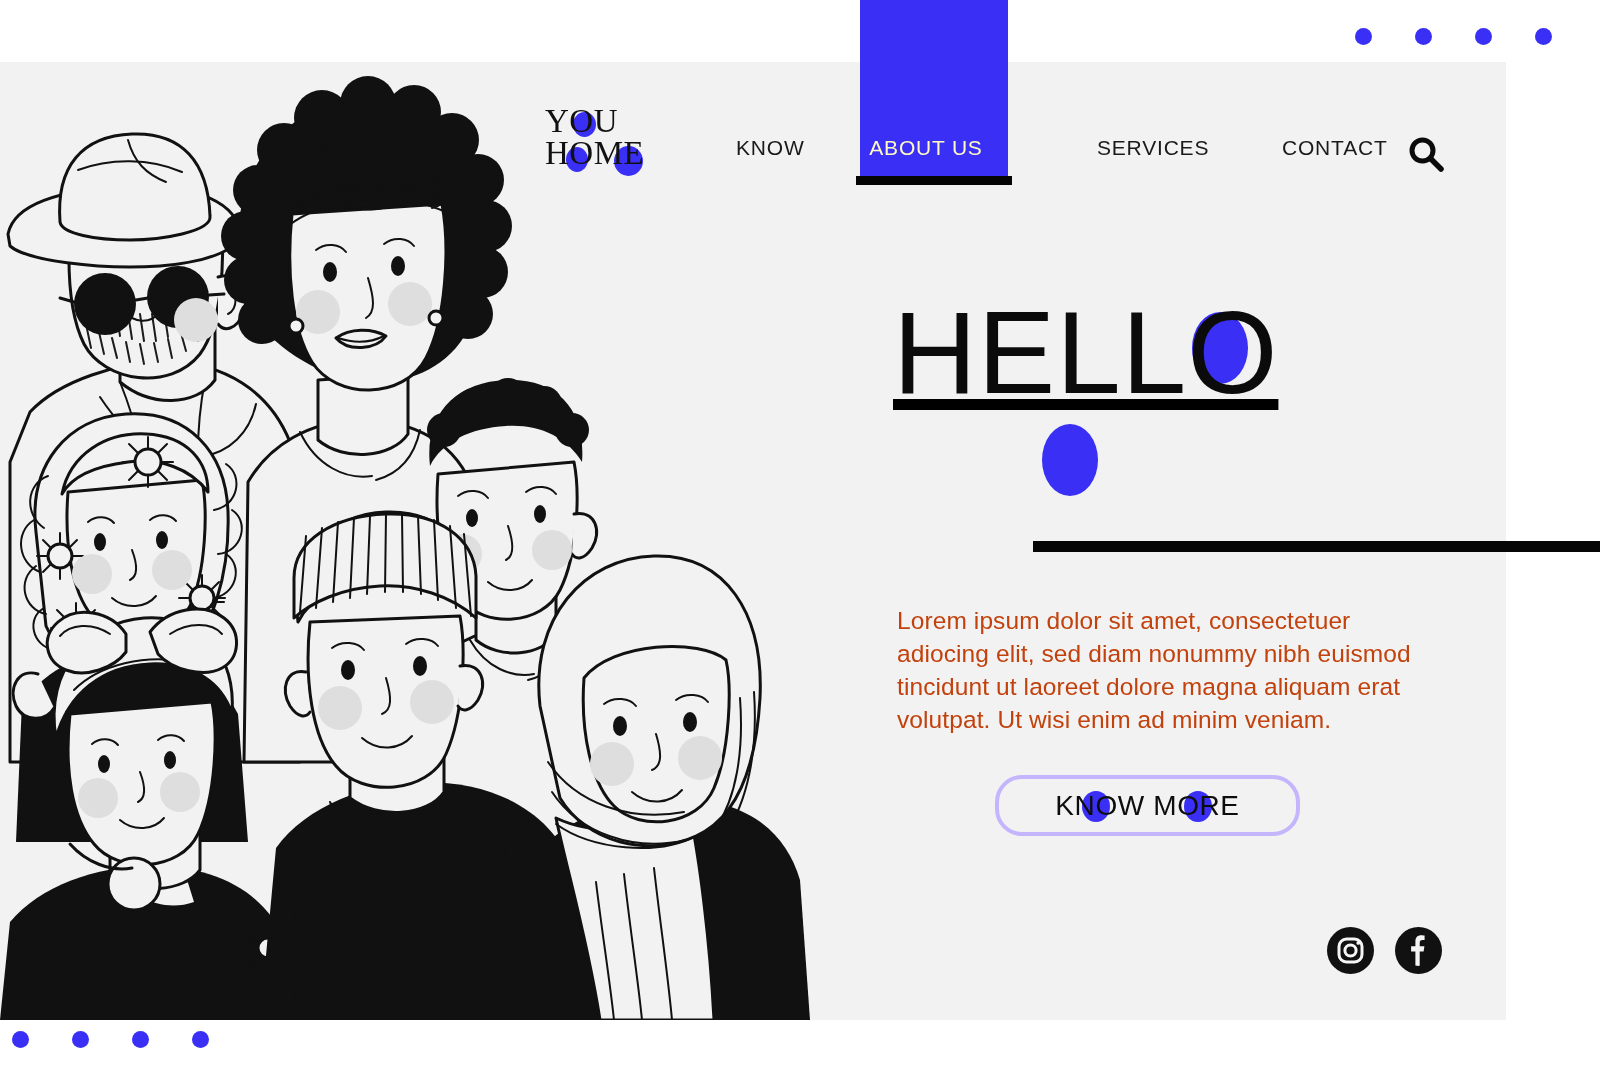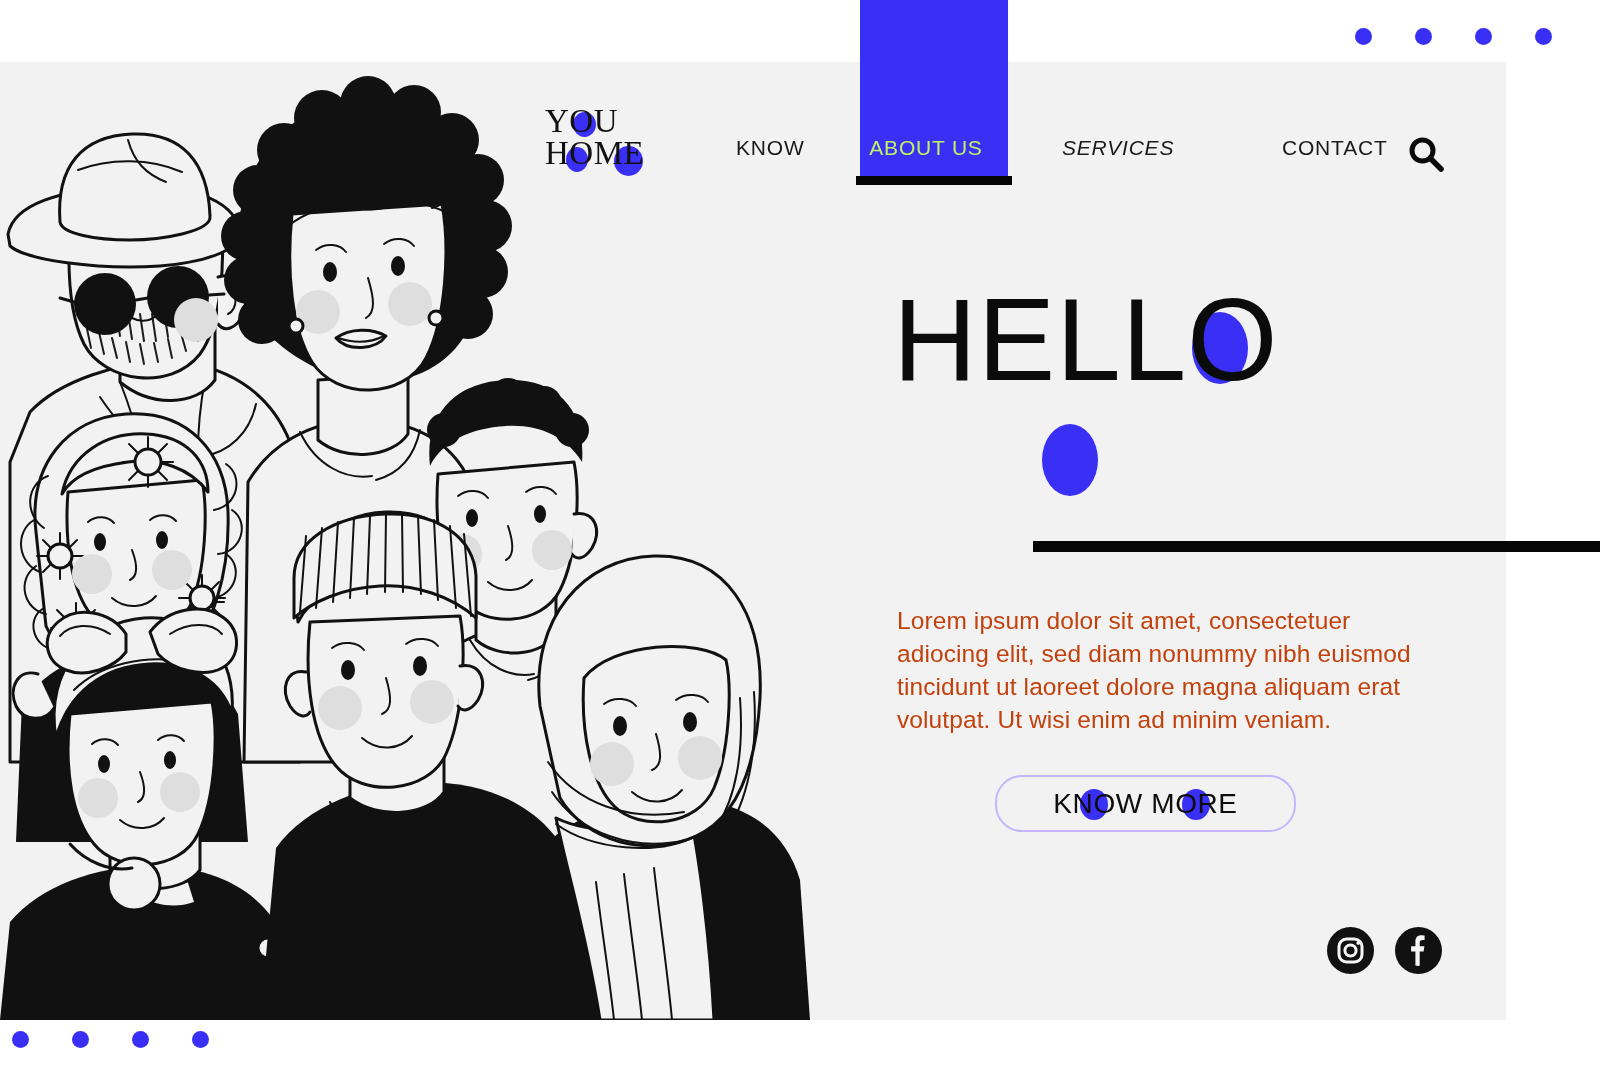--- a/index.html
+++ b/index.html
@@ -98,41 +98,41 @@
   .nav-item {
     position: absolute;
     top: 136px;
     font-size: 21px;
     letter-spacing: 0.8px;
     color: #1a1a1a;
     white-space: nowrap;
     cursor: pointer;
   }
   #nav-home     { left: 46px; }
-  #nav-services { left: 372px; font-style: italic; }
+  #nav-services { left: 407px; }
   #nav-contact  { left: 592px; text-align: center; }
 
   #nav-about-us {
     position: absolute;
     left: 170px;
     top: 0;
     width: 148px;
     height: 176px;
     background: #3a30f5;
     cursor: pointer;
   }
   #nav-about-label {
     position: absolute;
     left: 0;
     right: 16px;
     top: 136px;
     text-align: center;
     font-size: 21px;
     letter-spacing: 0.8px;
-    color: #bef264;
+    color: #fef9c3;
     white-space: nowrap;
   }
   #nav-about-underline {
     position: absolute;
     left: 166px;
     top: 176px;
     width: 156px;
     height: 9px;
     background: #050505;
   }
@@ -154,22 +154,23 @@
     width: 830px;
     height: 958px;
     overflow: hidden;
   }
   #people-illustration svg { display: block; }
 
   
   #hero-content {
     position: absolute;
     left: 893px;
-    top: 284px;
+    top: 297px;
     width: 620px;
+    text-decoration: underline;
   }
   #hero-heading {
     position: relative;
     margin: 0;
     font-weight: 400;
     font-size: 116px;
     line-height: 0.97;
     letter-spacing: 1px;
     color: #0b0b0b;
     white-space: pre;
@@ -204,21 +205,21 @@
     color: #c2410c;
     letter-spacing: 0.1px;
   }
 
   #know-more-button {
     position: absolute;
     left: 995px;
     top: 775px;
     width: 297px;
     height: 53px;
-    border: 2px solid #c4b5fd;
+    border: 4px solid #c4b5fd;
     border-radius: 27px;
     background: transparent;
     cursor: pointer;
   }
   #know-more-label {
     position: absolute;
     left: 0;
     right: 0;
     top: 11px;
     text-align: center;

